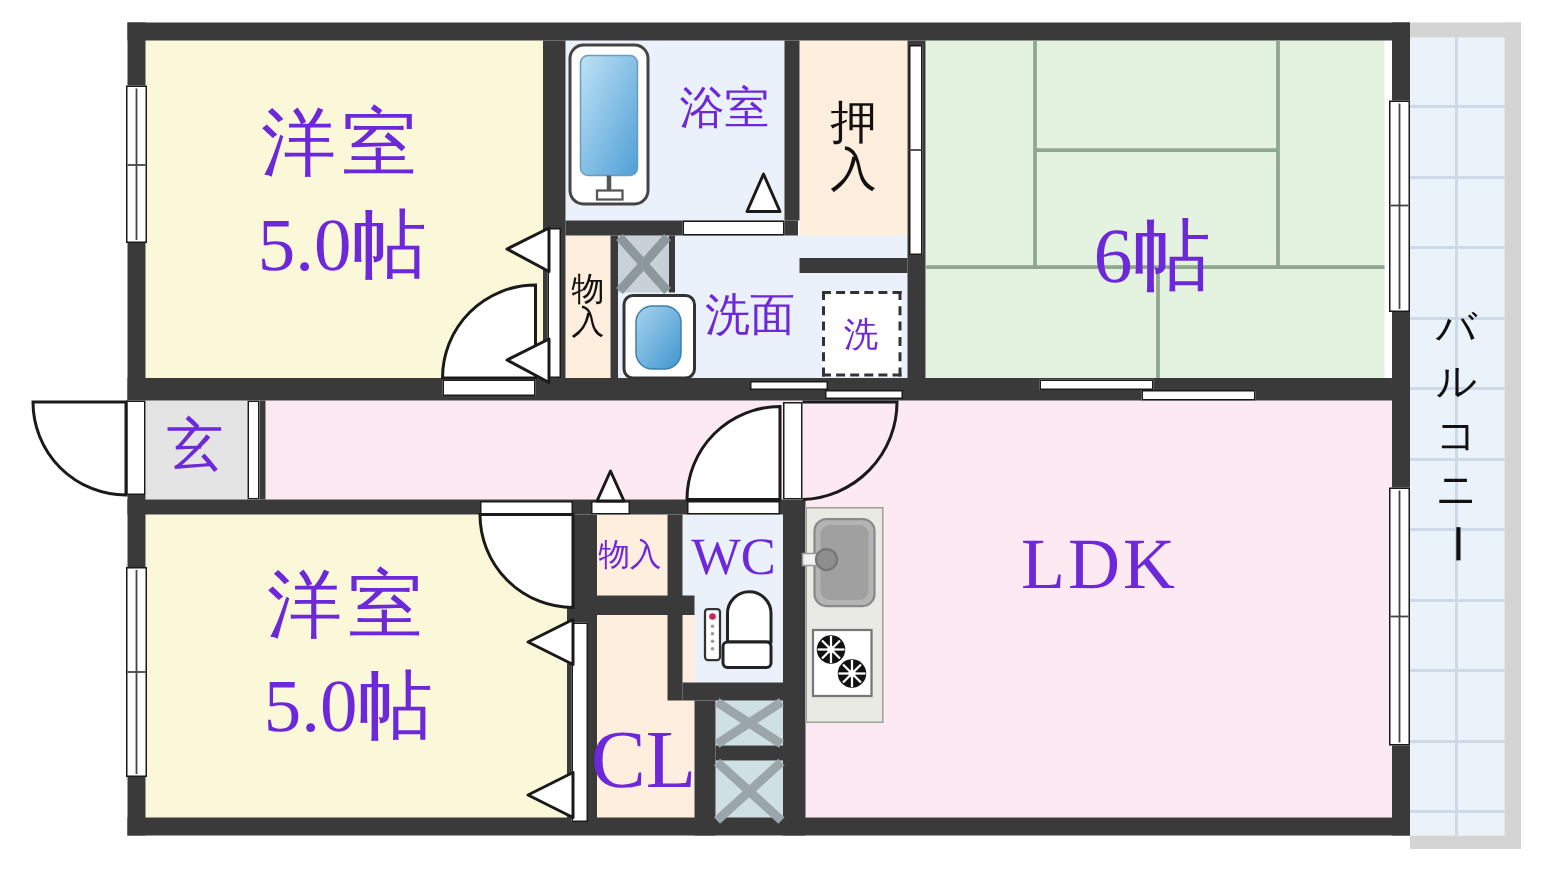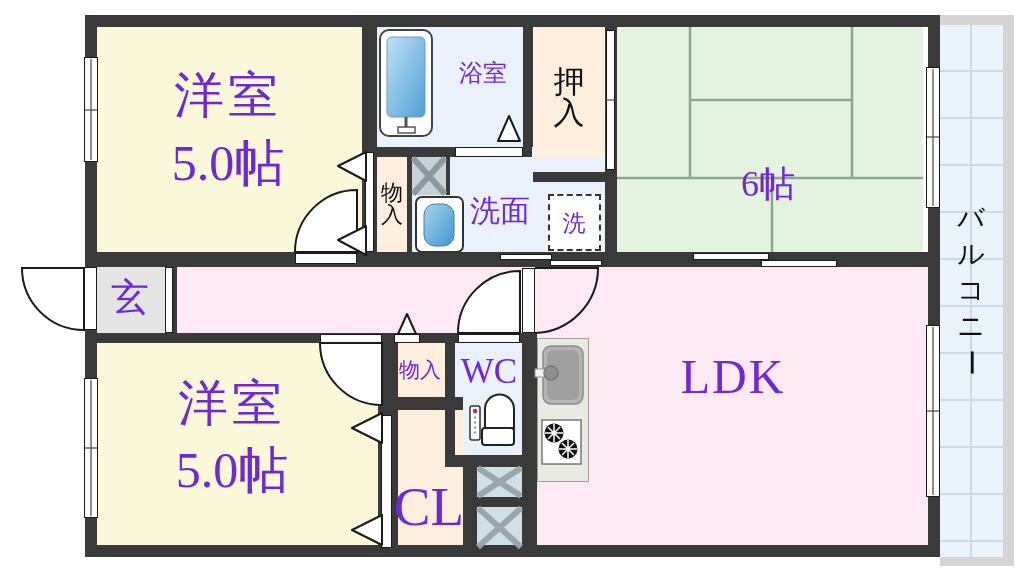--- a/index.html
+++ b/index.html
@@ -223,23 +223,23 @@
         <line x1="562" y1="443" x2="574" y2="455" stroke="#fff" stroke-width="1.5"></line>
         <line x1="574" y1="443" x2="562" y2="455" stroke="#fff" stroke-width="1.5"></line>
         <circle cx="568" cy="449" r="2.4" fill="#fff"></circle>
       </g>
     </g>
   </svg>
 
   <div class="label" style="left:228px;top:95px;font-size:50px;letter-spacing:4px;">洋室</div>
   <div class="label" style="left:228px;top:163px;font-size:50px;">5.0帖</div>
 
-  <div class="label" style="left:768px;top:184px;font-size:36px;">6帖</div>
-
-  <div class="label" style="left:483px;top:73px;font-size:24px;">浴室</div>
+  <div class="label" style="left:768px;top:172px;font-size:52px;">6帖</div>
+
+  <div class="label" style="left:483px;top:73px;font-size:30px;">浴室</div>
 
   <div class="vlabel" style="left:569px;top:66px;font-size:31px;">
       <span>押</span>
       <span>入</span>
     </div>
   <div class="vlabel" style="left:392px;top:182px;font-size:22px;">
       <span>物</span>
       <span>入</span>
     </div>
 

